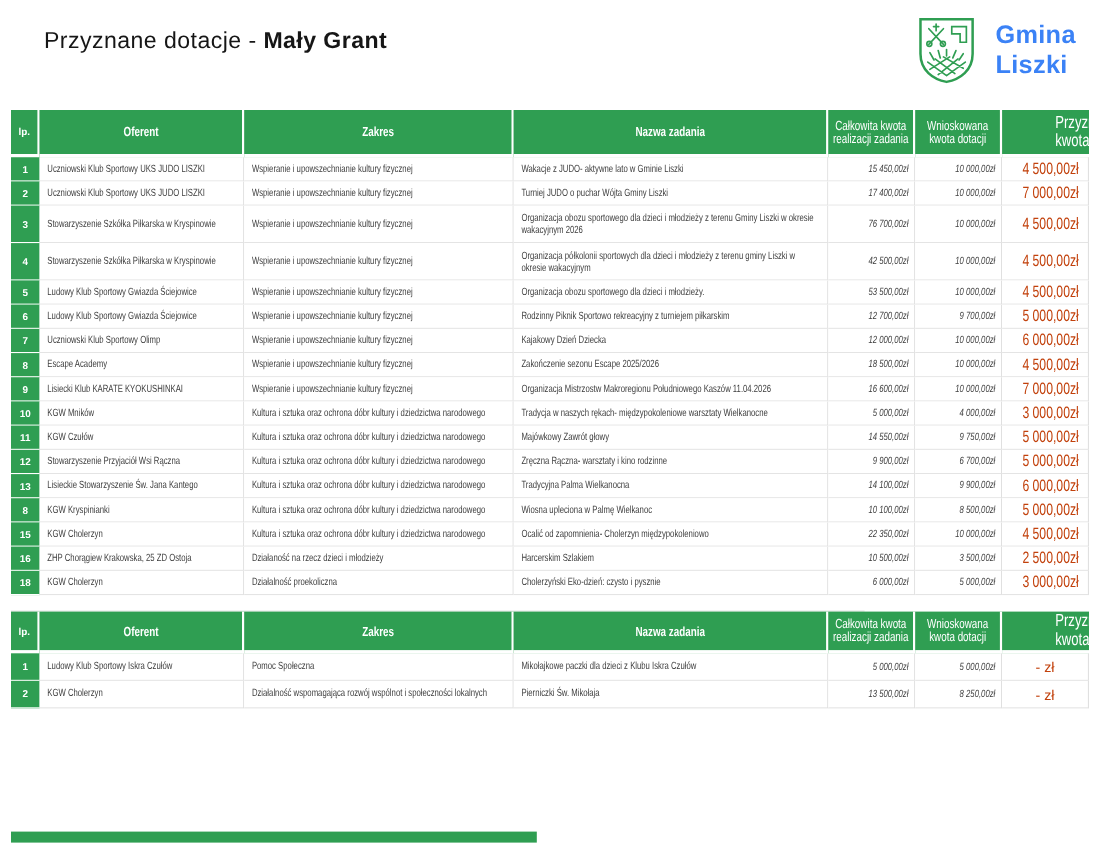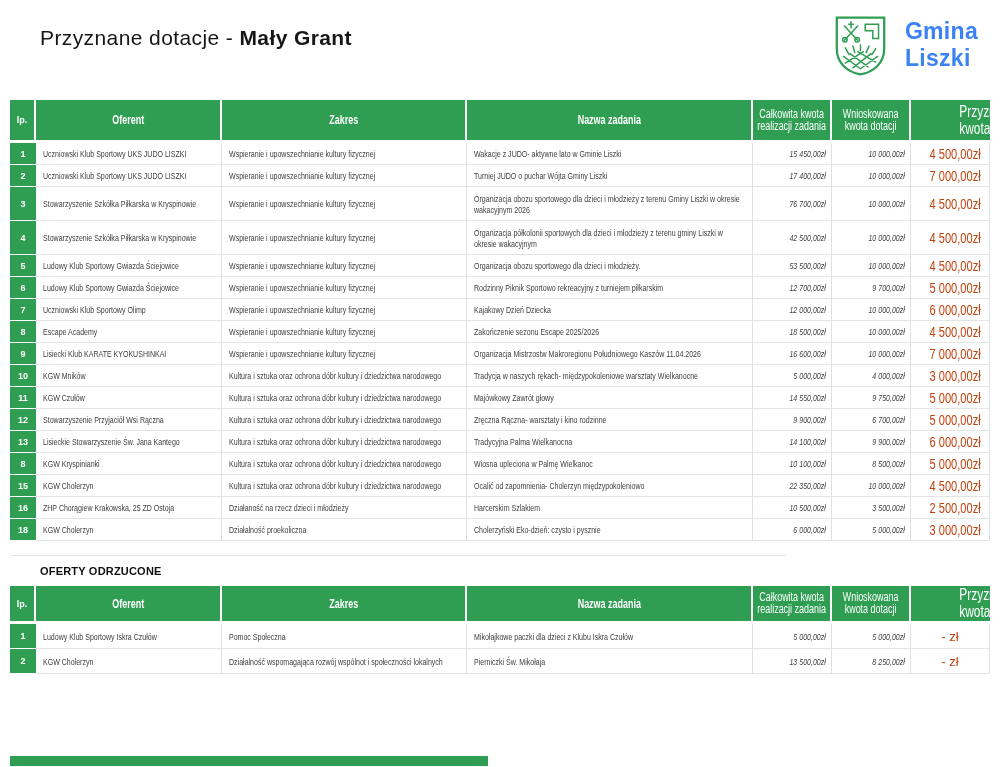--- a/index.html
+++ b/index.html
@@ -244,21 +244,20 @@
             <td class="c-zk"><span class="ci">Działalność proekoliczna</span></td>
             <td class="c-nz"><span class="ci">Cholerzyński Eko-dzień: czysto i pysznie</span></td>
             <td class="c-k1"><span class="nx">6 000,00zł</span></td>
             <td class="c-k2"><span class="nx">5 000,00zł</span></td>
             <td class="c-k3"><span class="nx">3 000,00zł</span></td>
           </tr>
       </tbody>
     </table>
 
     <div class="spacer-row"></div>
-    <div class="section-label">OFERTY ODRZUCONE</div>
 
     <table class="rej">
       <colgroup>
           <col class="w-lp">
           <col class="w-of">
           <col class="w-zk">
           <col class="w-nz">
           <col class="w-k1">
           <col class="w-k2">
           <col class="w-k3">

